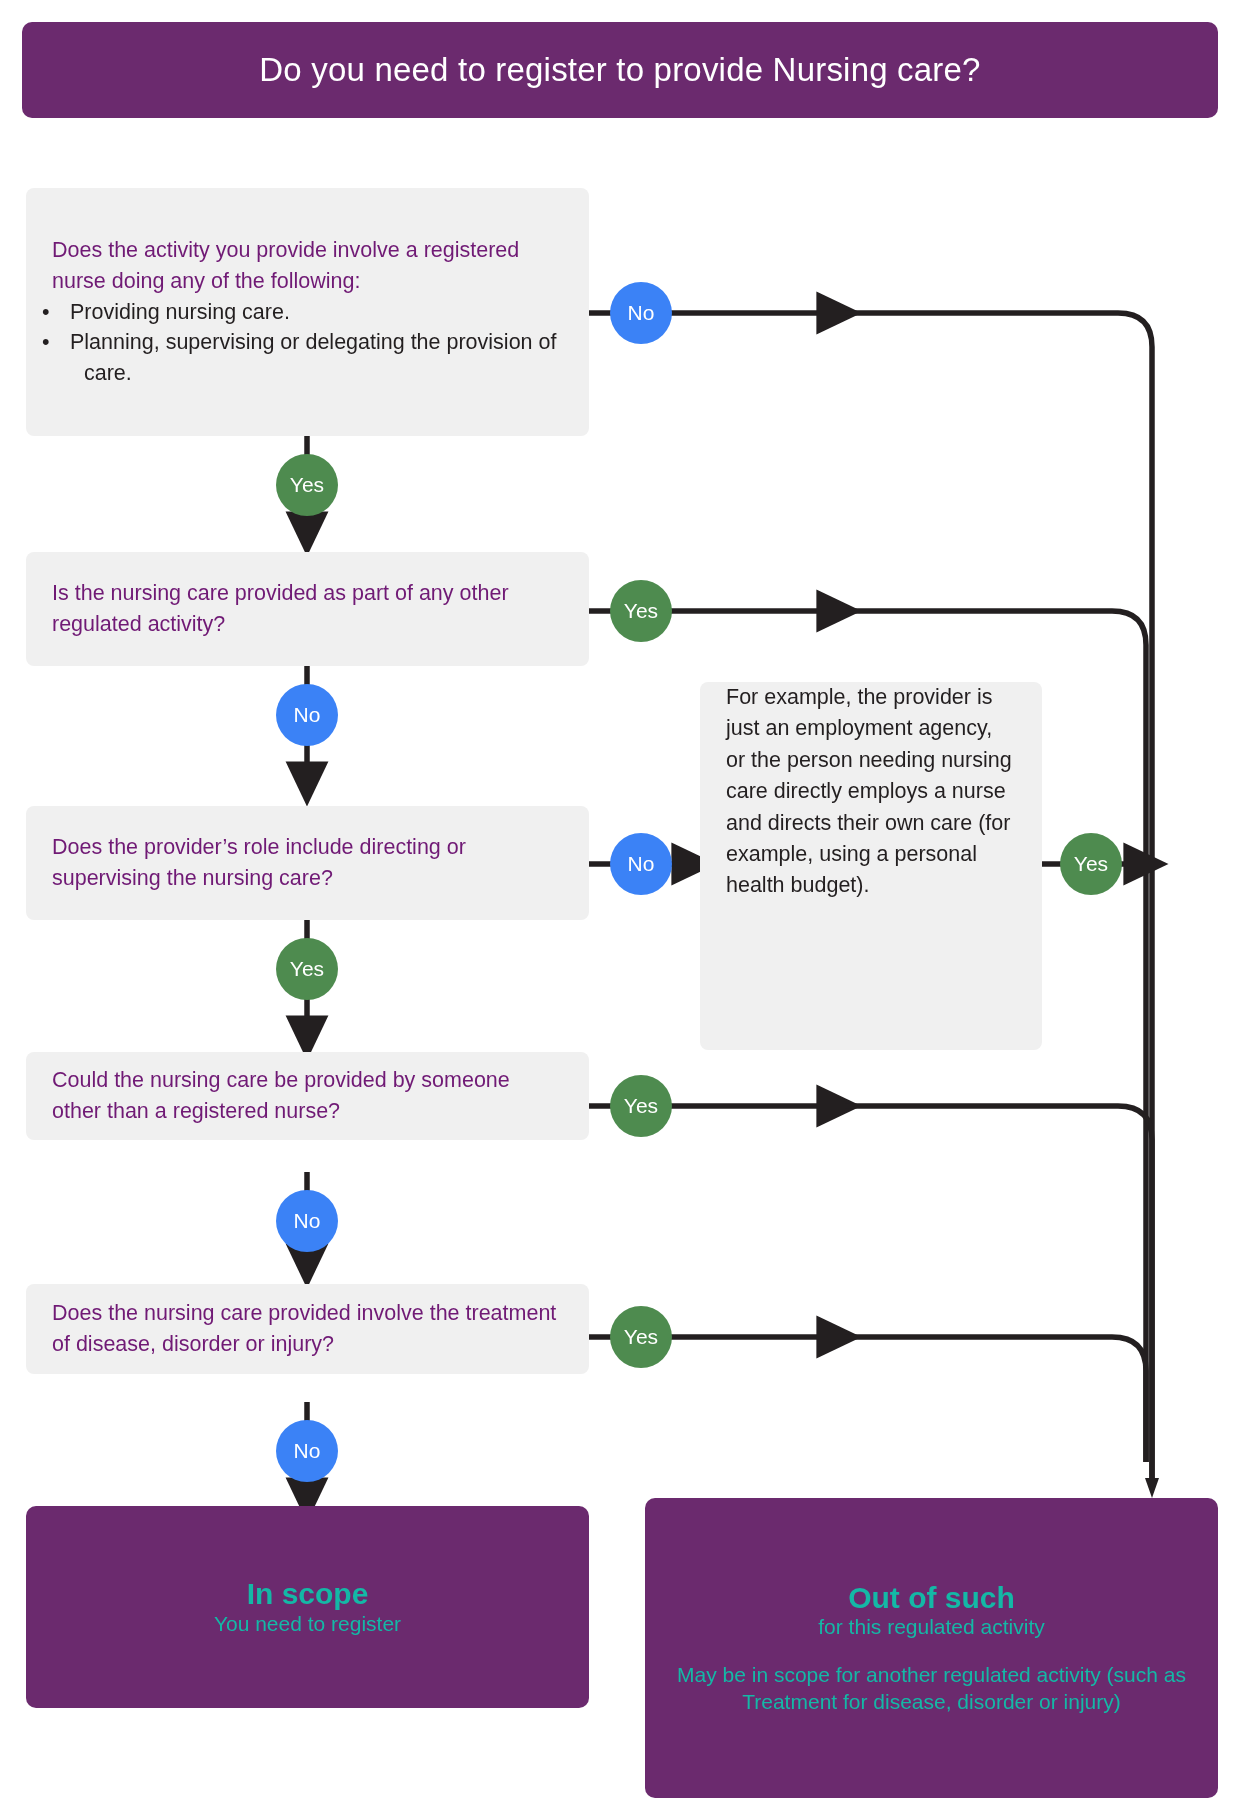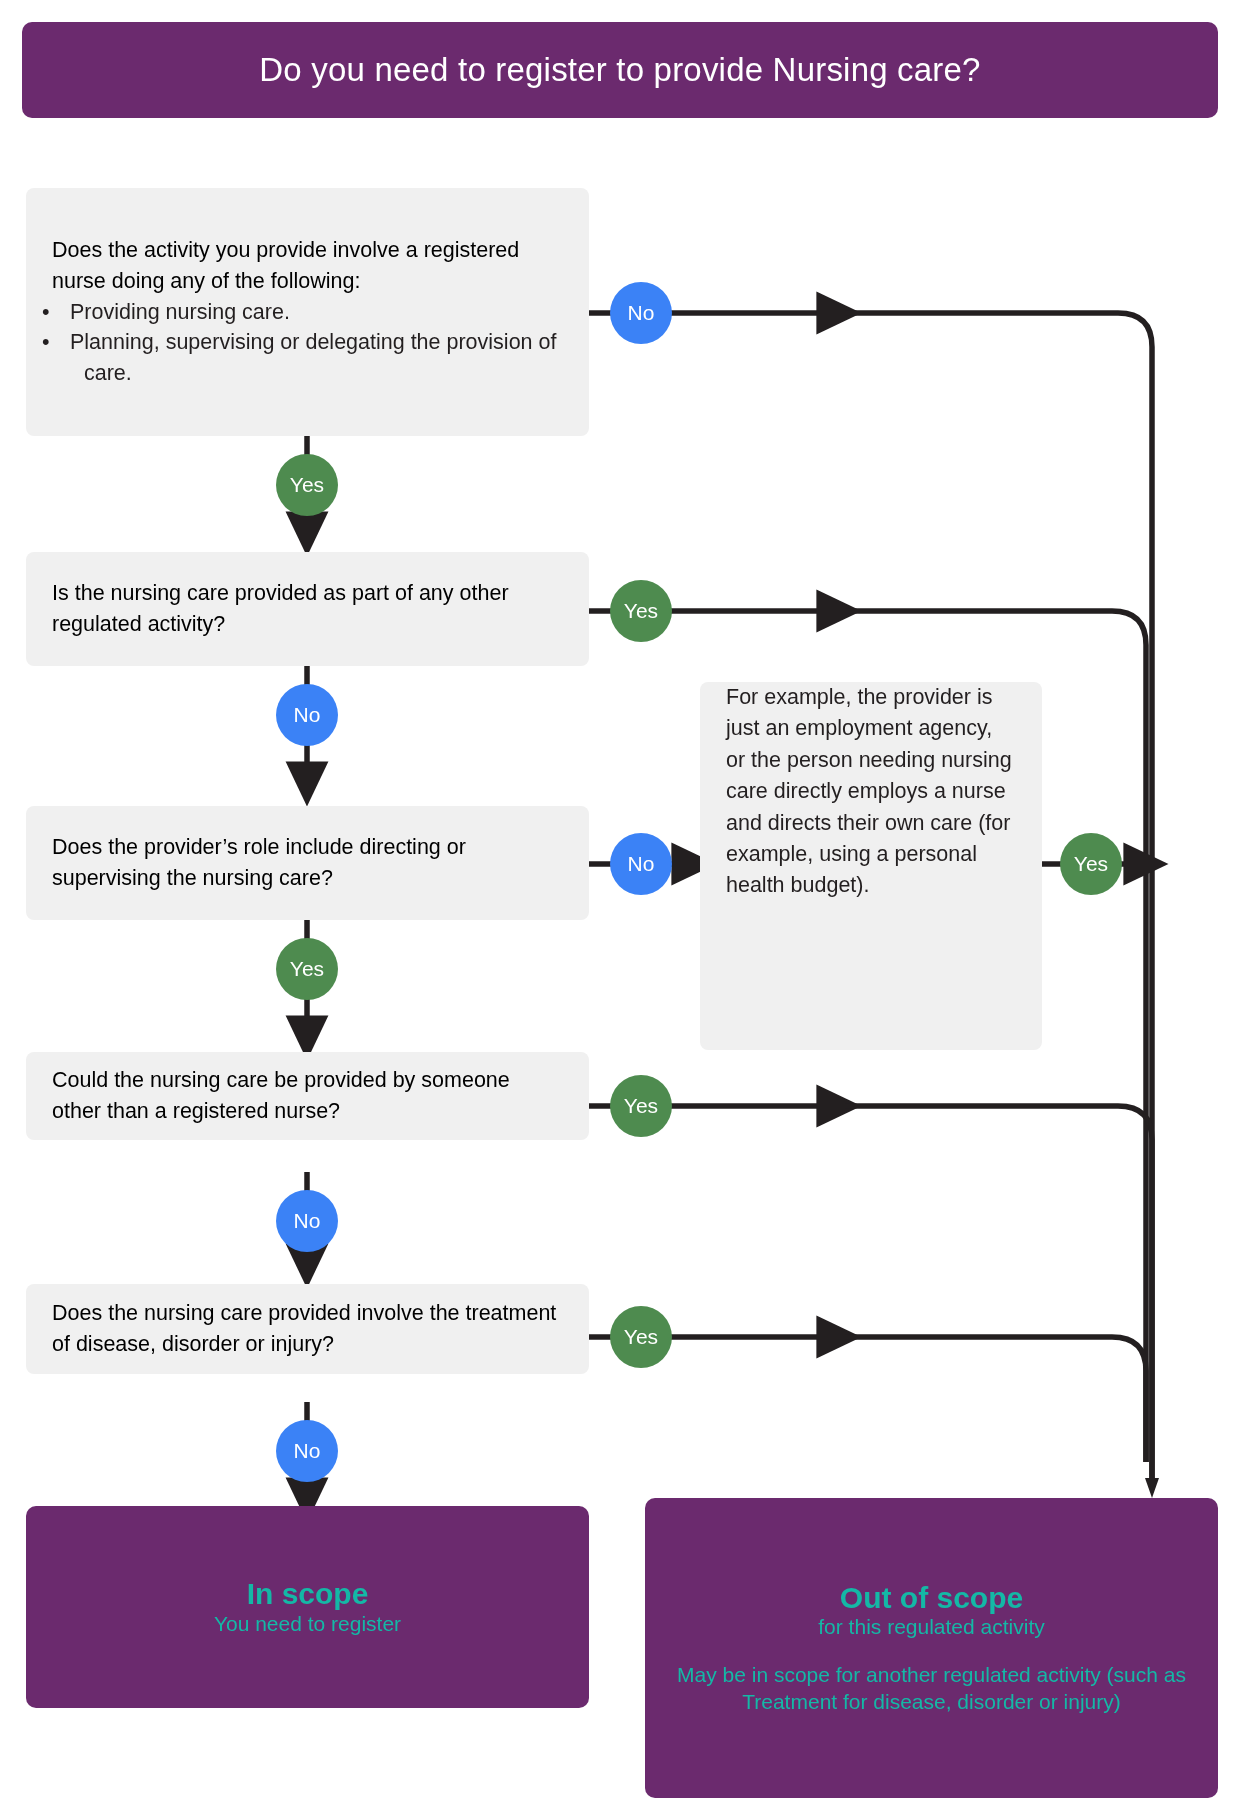--- a/index.html
+++ b/index.html
@@ -57,21 +57,21 @@
     border-radius: 8px;
     z-index: 3;
     box-sizing: border-box;
     display: flex;
     flex-direction: column;
     justify-content: center;
   }
   .qbox .qtext {
     font-size: 21.5px;
     line-height: 1.44;
-    color: #000000;
+    color: #701a75;
     padding: 0 26px;
   }
   .qbox ul {
     margin: 0;
     padding: 0 26px 0 44px;
     list-style: none;
   }
   .qbox li {
     font-size: 21.5px;
     line-height: 1.44;
@@ -272,18 +272,18 @@
   <div class="pill no" style="left:276px; top:1420px; width:62px; height:62px;">
     <span>No</span>
   </div>
 
   <div class="outcome" style="left:26px; top:1506px; width:563px; height:202px;">
     <div class="o-head">In scope</div>
     <div class="o-sub">You need to register</div>
   </div>
 
   <div class="outcome" style="left:645px; top:1498px; width:573px; height:300px;">
-    <div class="o-head">Out of scope</div>
+    <div class="o-head">Out of such</div>
     <div class="o-sub">for this regulated activity</div>
     <div class="o-body">May be in scope for another regulated activity (such as Treatment for disease, disorder or injury)</div>
   </div>
 
 </div>
 
 </body></html>

